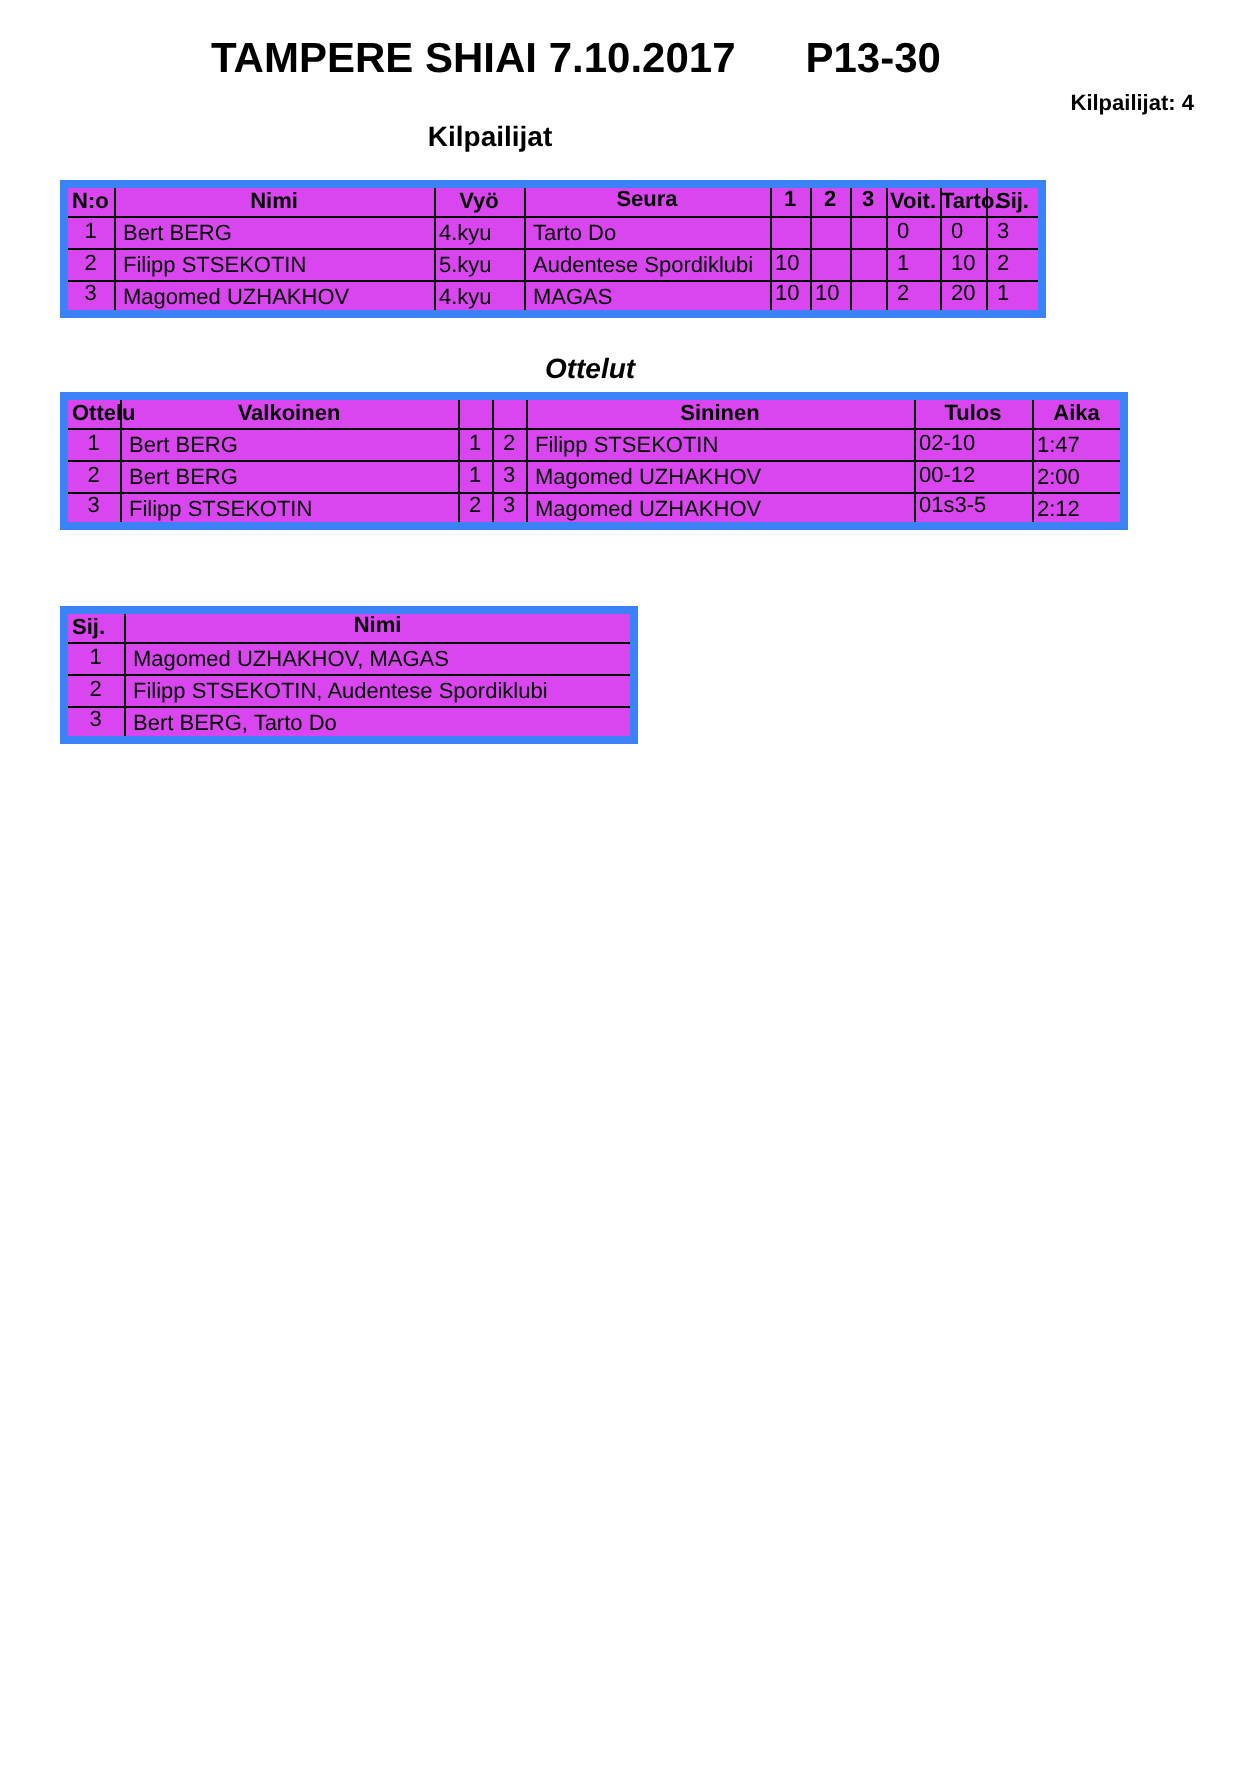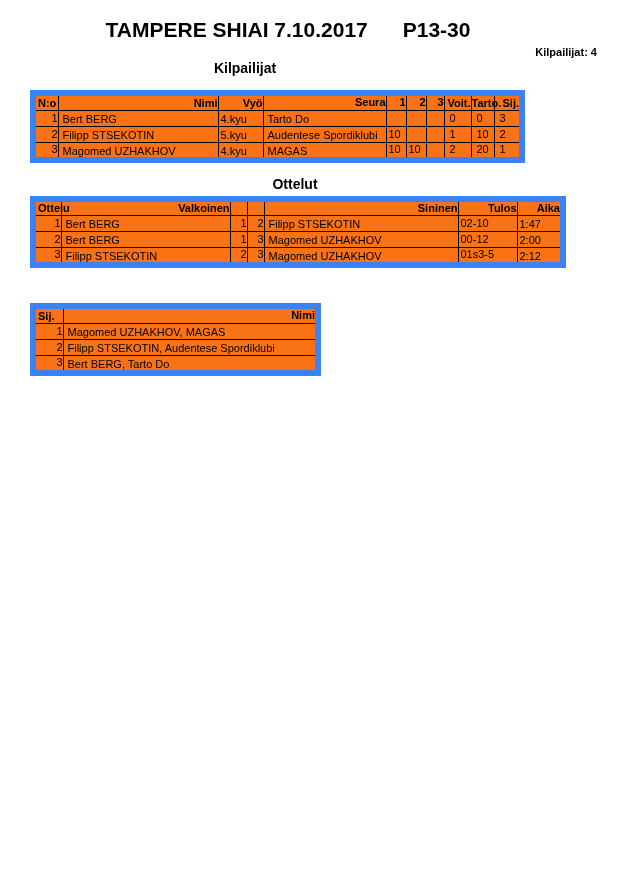--- a/index.html
+++ b/index.html
@@ -20,50 +20,50 @@
   }
   .count {
     position: absolute; top: 46px; right: 33px;
     font-size: 11px; font-weight: bold;
   }
   .heading {
     position: absolute; text-align: center;
     font-size: 14px; font-weight: bold;
   }
   #h-competitors { top: 60px;  left: 30px; width: 430px; }
-  #h-matches     { top: 176px; left: 30px; width: 530px; }
+  #h-matches     { top: 176px; left: 30px; width: 530px; font-style: italic; }
   #h-results     { top: 284px; left: 30px; width: 285px; }
 
   table {
     position: absolute;
     border-collapse: collapse;
     table-layout: fixed;
     font-size: 11px;
-    border: 6px solid #3b82f6;
-    background: #f97316;
+    border: 4px solid #3b82f6;
+    background: #d946ef;
   }
   #t-competitors { top: 90px;  left: 30px; width: 489px; }
   #t-matches     { top: 196px; left: 30px; width: 530px; }
   #t-results     { top: 303px; left: 30px; width: 285px; }
 
   th, td {
     border: 1px solid #000;
     height: 16px;
     padding: 0;
     white-space: nowrap;
     overflow: visible;
     line-height: 12px;
   }
   th { font-weight: bold; }
   td { font-weight: normal; }
 
   .al  { text-align: left;  padding-left: 4px; }
   .pl2 { text-align: left;  padding-left: 2px; }
   .pl5 { text-align: left;  padding-left: 5px; }
-  .ac  { text-align: right; }
+  .ac  { text-align: center; }
   .vt  { vertical-align: top;    padding-top: 2px; margin-left: 48px; }
   .vm  { vertical-align: middle; }
   .vb  { vertical-align: bottom; padding-bottom: 2px; }
 </style>
 </head>
 <body>
 
 <div class="page">
 
   <div class="title">TAMPERE SHIAI 7.10.2017      P13-30</div>

